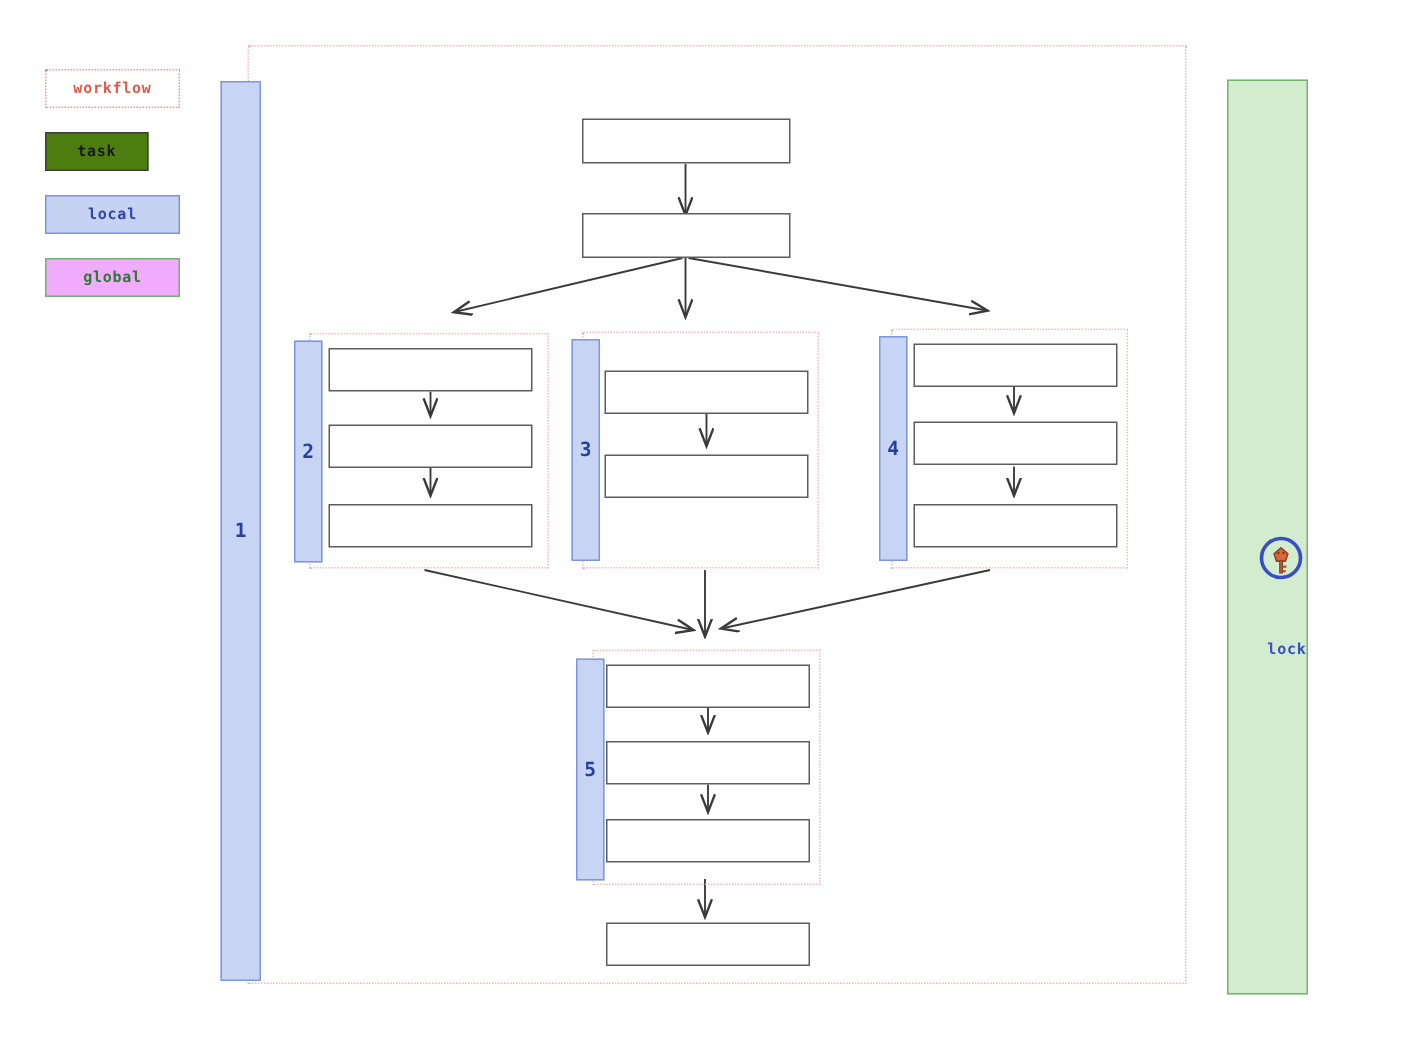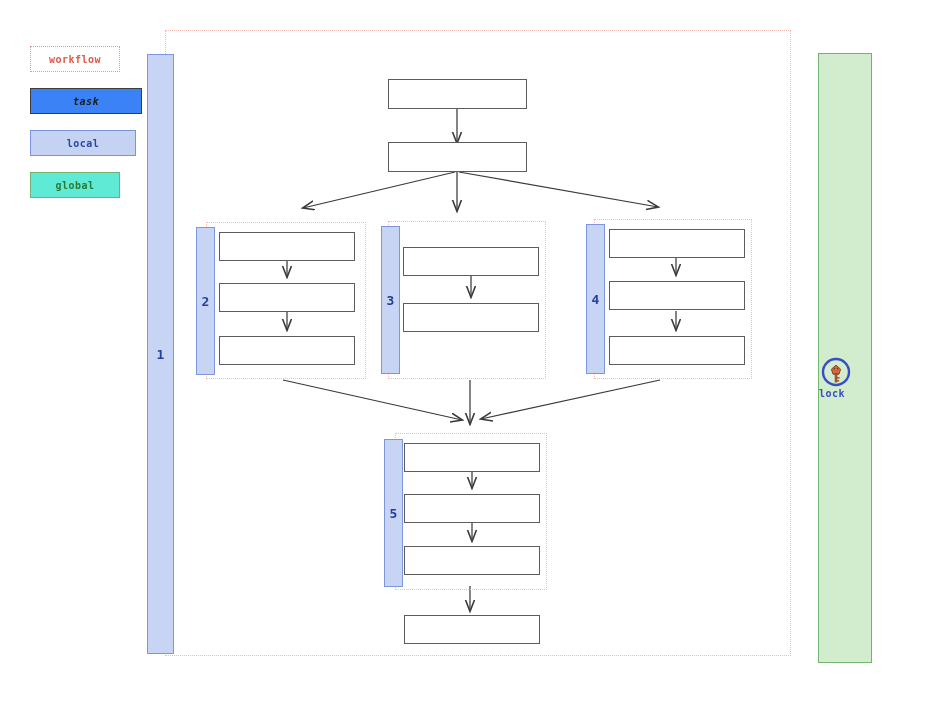--- a/index.html
+++ b/index.html
@@ -14,31 +14,30 @@
   .lg-item{
     box-sizing:border-box;height:26px;margin-bottom:16px;
     display:flex;align-items:center;justify-content:center;
     font-size:10px;font-weight:bold;letter-spacing:.5px;
   }
   .lg-workflow{
     border:1.6px dotted #e8998f;background:#ffffff;color:#e05a4a;
     width:90px;
   }
   .lg-task{
-    border:1.6px solid #3d3d3d;background:#3b82f6;color:#1a1a1a;
-    width:112px;
-    font-style:italic;
+    border:1.6px solid #3d3d3d;background:#4d7c0f;color:#1a1a1a;
+    width:69px;
   }
   .lg-local{
     border:1.6px solid #7b93dd;background:#c5d2f2;color:#2d46a8;
-    width:106px;
+    width:90px;
     text-align:center;
   }
   .lg-global{
-    border:1.6px solid #73b173;background:#5eead4;color:#2f7a33;
+    border:1.6px solid #73b173;background:#f0abfc;color:#2f7a33;
     width:90px;
   }
 
   
   .wf-outer{
     position:absolute;left:165px;top:30px;width:626px;height:626px;
     border:1.6px dotted #f0b9b2;box-sizing:border-box;background:transparent;
   }
 
   
@@ -49,21 +48,21 @@
     color:#27409e;font-size:13px;font-weight:bold;
   }
 
   
   .global-bar{
     position:absolute;left:818px;top:53px;width:54px;height:610px;
     box-sizing:border-box;background:#d2ecce;border:1.5px solid #74b26f;
   }
   .lock{
     position:absolute;left:0;right:0;top:302px;
-    display:flex;flex-direction:column;align-items:flex-start;
+    display:flex;flex-direction:column;align-items:flex-end;gap:40px;
   }
   .lock-label{
     font-size:10px;font-weight:bold;color:#3a4ec4;margin-top:-2px;letter-spacing:.5px;
   }
 
   
   .wf-group{
     position:absolute;box-sizing:border-box;
     border:1.5px dotted #f2bdb5;background:transparent;
   }

